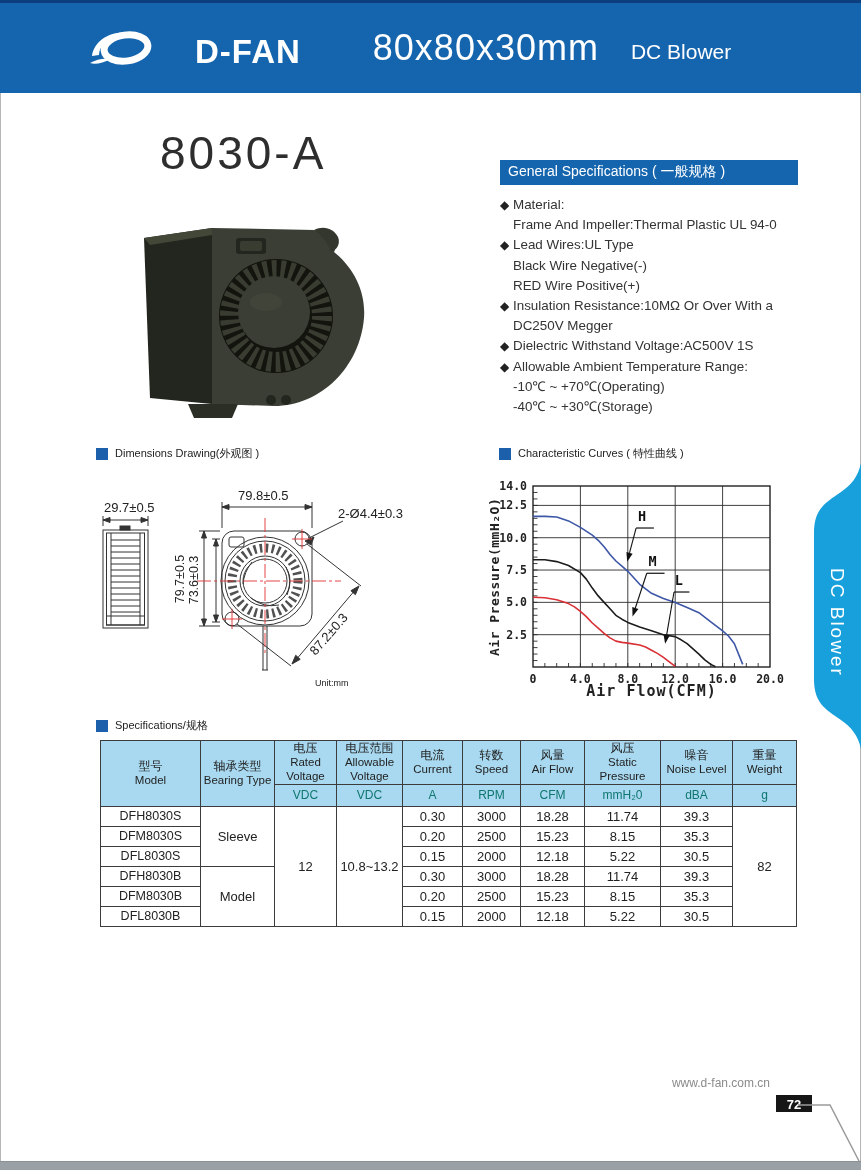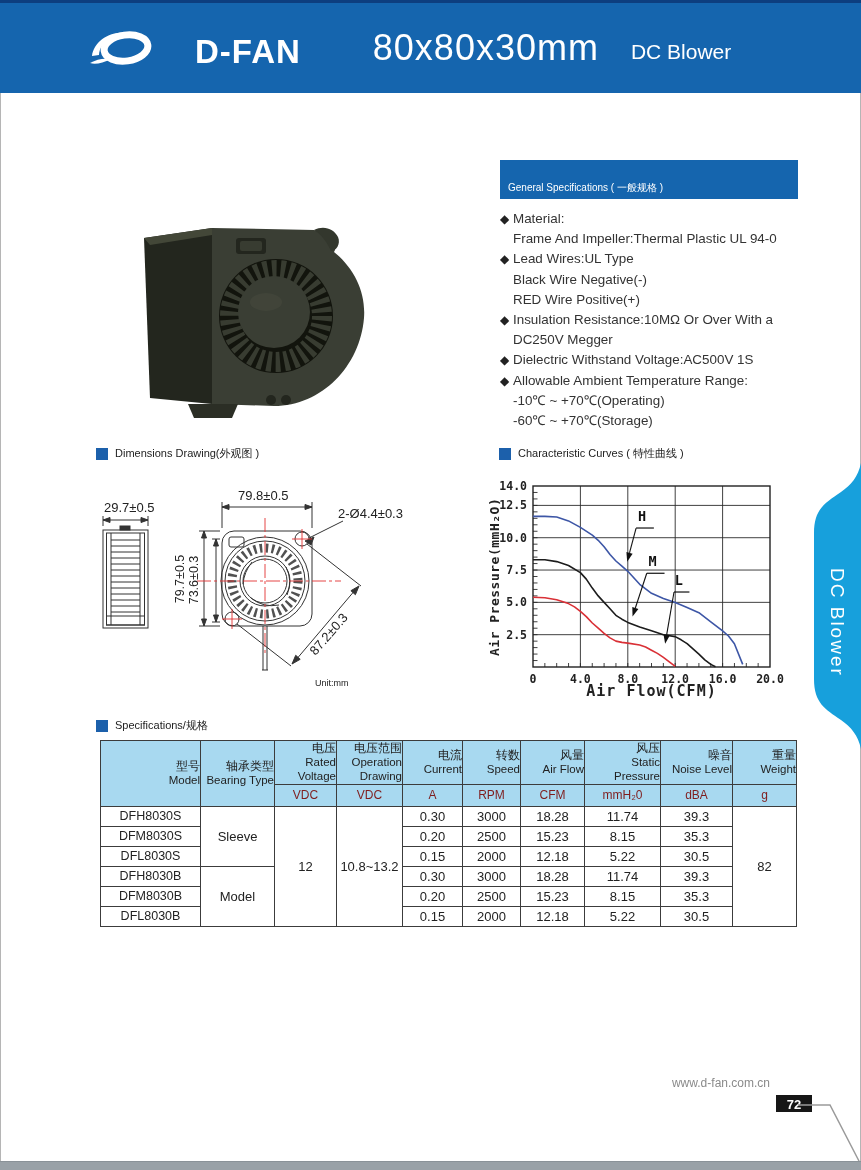--- a/index.html
+++ b/index.html
@@ -17,21 +17,21 @@
   .size-text { color:#fff; font-size:36px; font-weight:400; letter-spacing:1px; margin-left:72px; }
   .type-text { color:#fff; font-size:21px; margin-left:32px; padding-top:8px; }
 
   
   .page-title { position:absolute; left:160px; top:126px; font-size:46px; font-weight:300;
                 letter-spacing:3px; color:#2e2e2e; }
   .photo { position:absolute; left:128px; top:208px; width:242px; height:220px; }
 
   
   .gs { position:absolute; left:500px; top:160px; width:298px; }
-  .gs-head { background:#1565ae; color:#fff; font-size:10px; padding:21px 8px 4px 8px; }
+  .gs-head { background:#1565ae; color:#fff; font-size:14px; padding:3px 8px 4px 8px; }
   .gs-lines { margin-top:10px; }
   .gs-line { font-size:13.4px; color:#333; line-height:20.2px; white-space:nowrap; }
   .gs-line .b { display:inline-block; width:13px; font-size:12px; color:#222; }
 
   
   .sec { position:absolute; display:flex; align-items:center; gap:7px; }
   .sec .sq { width:12px; height:12px; background:#1c5fa8; background:#1c60ab; }
   .sec .txt { font-size:11px; color:#222; }
 
   
@@ -53,22 +53,22 @@
   .tab { position:absolute; left:811px; top:461px; width:50px; height:290px; }
   .tab-label { position:absolute; left:822px; top:540px; height:165px; width:26px;
                writing-mode:vertical-rl; color:#fff; font-size:19px; letter-spacing:2px;
                text-align:center; }
 
   
   .spec-wrap { position:absolute; left:100px; top:740px; width:696px; }
   table { border-collapse:collapse; table-layout:fixed; width:696px; }
   th,td { border:1px solid #3c3c3c; text-align:center; vertical-align:middle; }
   thead th { background:#a8d9f0; font-weight:normal; }
-  thead tr.main th { height:40px;text-align:right; }
-  thead tr.units th { height:22px; font-size:12px; color:#7f1d1d; }
+  thead tr.main th { height:40px; }
+  thead tr.units th { height:22px; font-size:12px; color:#0f766e; }
   th .zh { font-size:12px; color:#222; line-height:1.25; }
   th .en { font-size:11.5px; color:#222; line-height:1.2; }
   tbody td { height:20px; font-size:13px; color:#222; }
   tbody td.model { font-size:12.5px; }
 
   
   .website { position:absolute; left:630px; top:1076px; width:140px; text-align:right;
              font-size:12px; color:#8a8a8a; text-decoration:none; }
   .pagenum { position:absolute; left:776px; top:1095px; width:36px; height:17px; background:#161616;
              color:#fff; font-size:13px; font-weight:bold; text-align:center; line-height:19px; }
@@ -87,20 +87,21 @@
         <ellipse cx="38" cy="23" rx="22" ry="13" transform="rotate(-8 38 23)" fill="none" stroke="#fff" stroke-width="7"></ellipse>
         <path d="M4,31 C6,16 22,5 42,8 C27,8 12,16 11,30 Z" fill="#fff"></path>
         <path d="M2,38 C9,34 15,33 23,34 C15,38 7,40 2,38 Z" fill="#fff"></path>
       </svg>
       <span class="brand">D-FAN</span>
     </div>
     <span class="size-text">80x80x30mm</span>
     <span class="type-text">DC Blower</span>
   </div>
 
+  <div class="page-title">8030-A</div>
 
   <svg class="photo" viewBox="0 0 242 220">
     <path d="M84,20 L186,22 C200,26 212,34 206,44 C226,60 238,84 236,110 C232,158 194,198 146,198 L84,196 Z" fill="#3a3e34"></path>
     <path d="M186,22 C196,17 206,21 210,29 C213,36 208,43 203,43 C199,34 193,26 186,22 Z" fill="#33372d"></path>
     <path d="M16,30 L84,20 L84,196 L22,190 Z" fill="#23261e"></path>
     <path d="M16,30 L84,20 L84,27 L22,37 Z" fill="#434738"></path>
     <circle cx="148" cy="108" r="57" fill="#12140d"></circle>
     <circle cx="148" cy="108" r="46" fill="none" stroke="#383c31" stroke-width="20" stroke-dasharray="4.5 4"></circle>
     <circle cx="146" cy="104" r="36" fill="#3a3e34"></circle>
     <ellipse cx="138" cy="94" rx="16" ry="9" fill="#464a3e" opacity="0.6"></ellipse>
@@ -117,21 +118,21 @@
       <div class="gs-line"><span class="b">◆</span><span>Material:</span></div>
       <div class="gs-line"><span class="b"></span><span>Frame And Impeller:Thermal Plastic UL 94-0</span></div>
       <div class="gs-line"><span class="b">◆</span><span>Lead Wires:UL Type</span></div>
       <div class="gs-line"><span class="b"></span><span>Black Wire Negative(-)</span></div>
       <div class="gs-line"><span class="b"></span><span>RED Wire Positive(+)</span></div>
       <div class="gs-line"><span class="b">◆</span><span>Insulation Resistance:10MΩ Or Over With a</span></div>
       <div class="gs-line"><span class="b"></span><span>DC250V Megger</span></div>
       <div class="gs-line"><span class="b">◆</span><span>Dielectric Withstand Voltage:AC500V 1S</span></div>
       <div class="gs-line"><span class="b">◆</span><span>Allowable Ambient Temperature Range:</span></div>
       <div class="gs-line"><span class="b"></span><span>-10℃ ~ +70℃(Operating)</span></div>
-      <div class="gs-line"><span class="b"></span><span>-60℃ ~ +70℃(Storage)</span></div>
+      <div class="gs-line"><span class="b"></span><span>-40℃ ~ +30℃(Storage)</span></div>
     </div>
   </div>
 
   <div class="sec" style="left:96px; top:446px;">
     <span class="sq"></span>
     <span class="txt">Dimensions Drawing(外观图 )</span>
   </div>
   <div class="sec" style="left:499px; top:446px;">
     <span class="sq"></span>
     <span class="txt">Characteristic Curves ( 特性曲线 )</span>
@@ -352,21 +353,21 @@
           <th rowspan="2">
               <div class="zh">轴承类型</div>
               <div class="en">Bearing Type</div>
             </th>
           <th>
               <div class="zh">电压</div>
               <div class="en">Rated Voltage</div>
             </th>
           <th>
               <div class="zh">电压范围</div>
-              <div class="en">Operation Drawing</div>
+              <div class="en">Allowable Voltage</div>
             </th>
           <th>
               <div class="zh">电流</div>
               <div class="en">Current</div>
             </th>
           <th>
               <div class="zh">转数</div>
               <div class="en">Speed</div>
             </th>
           <th>

